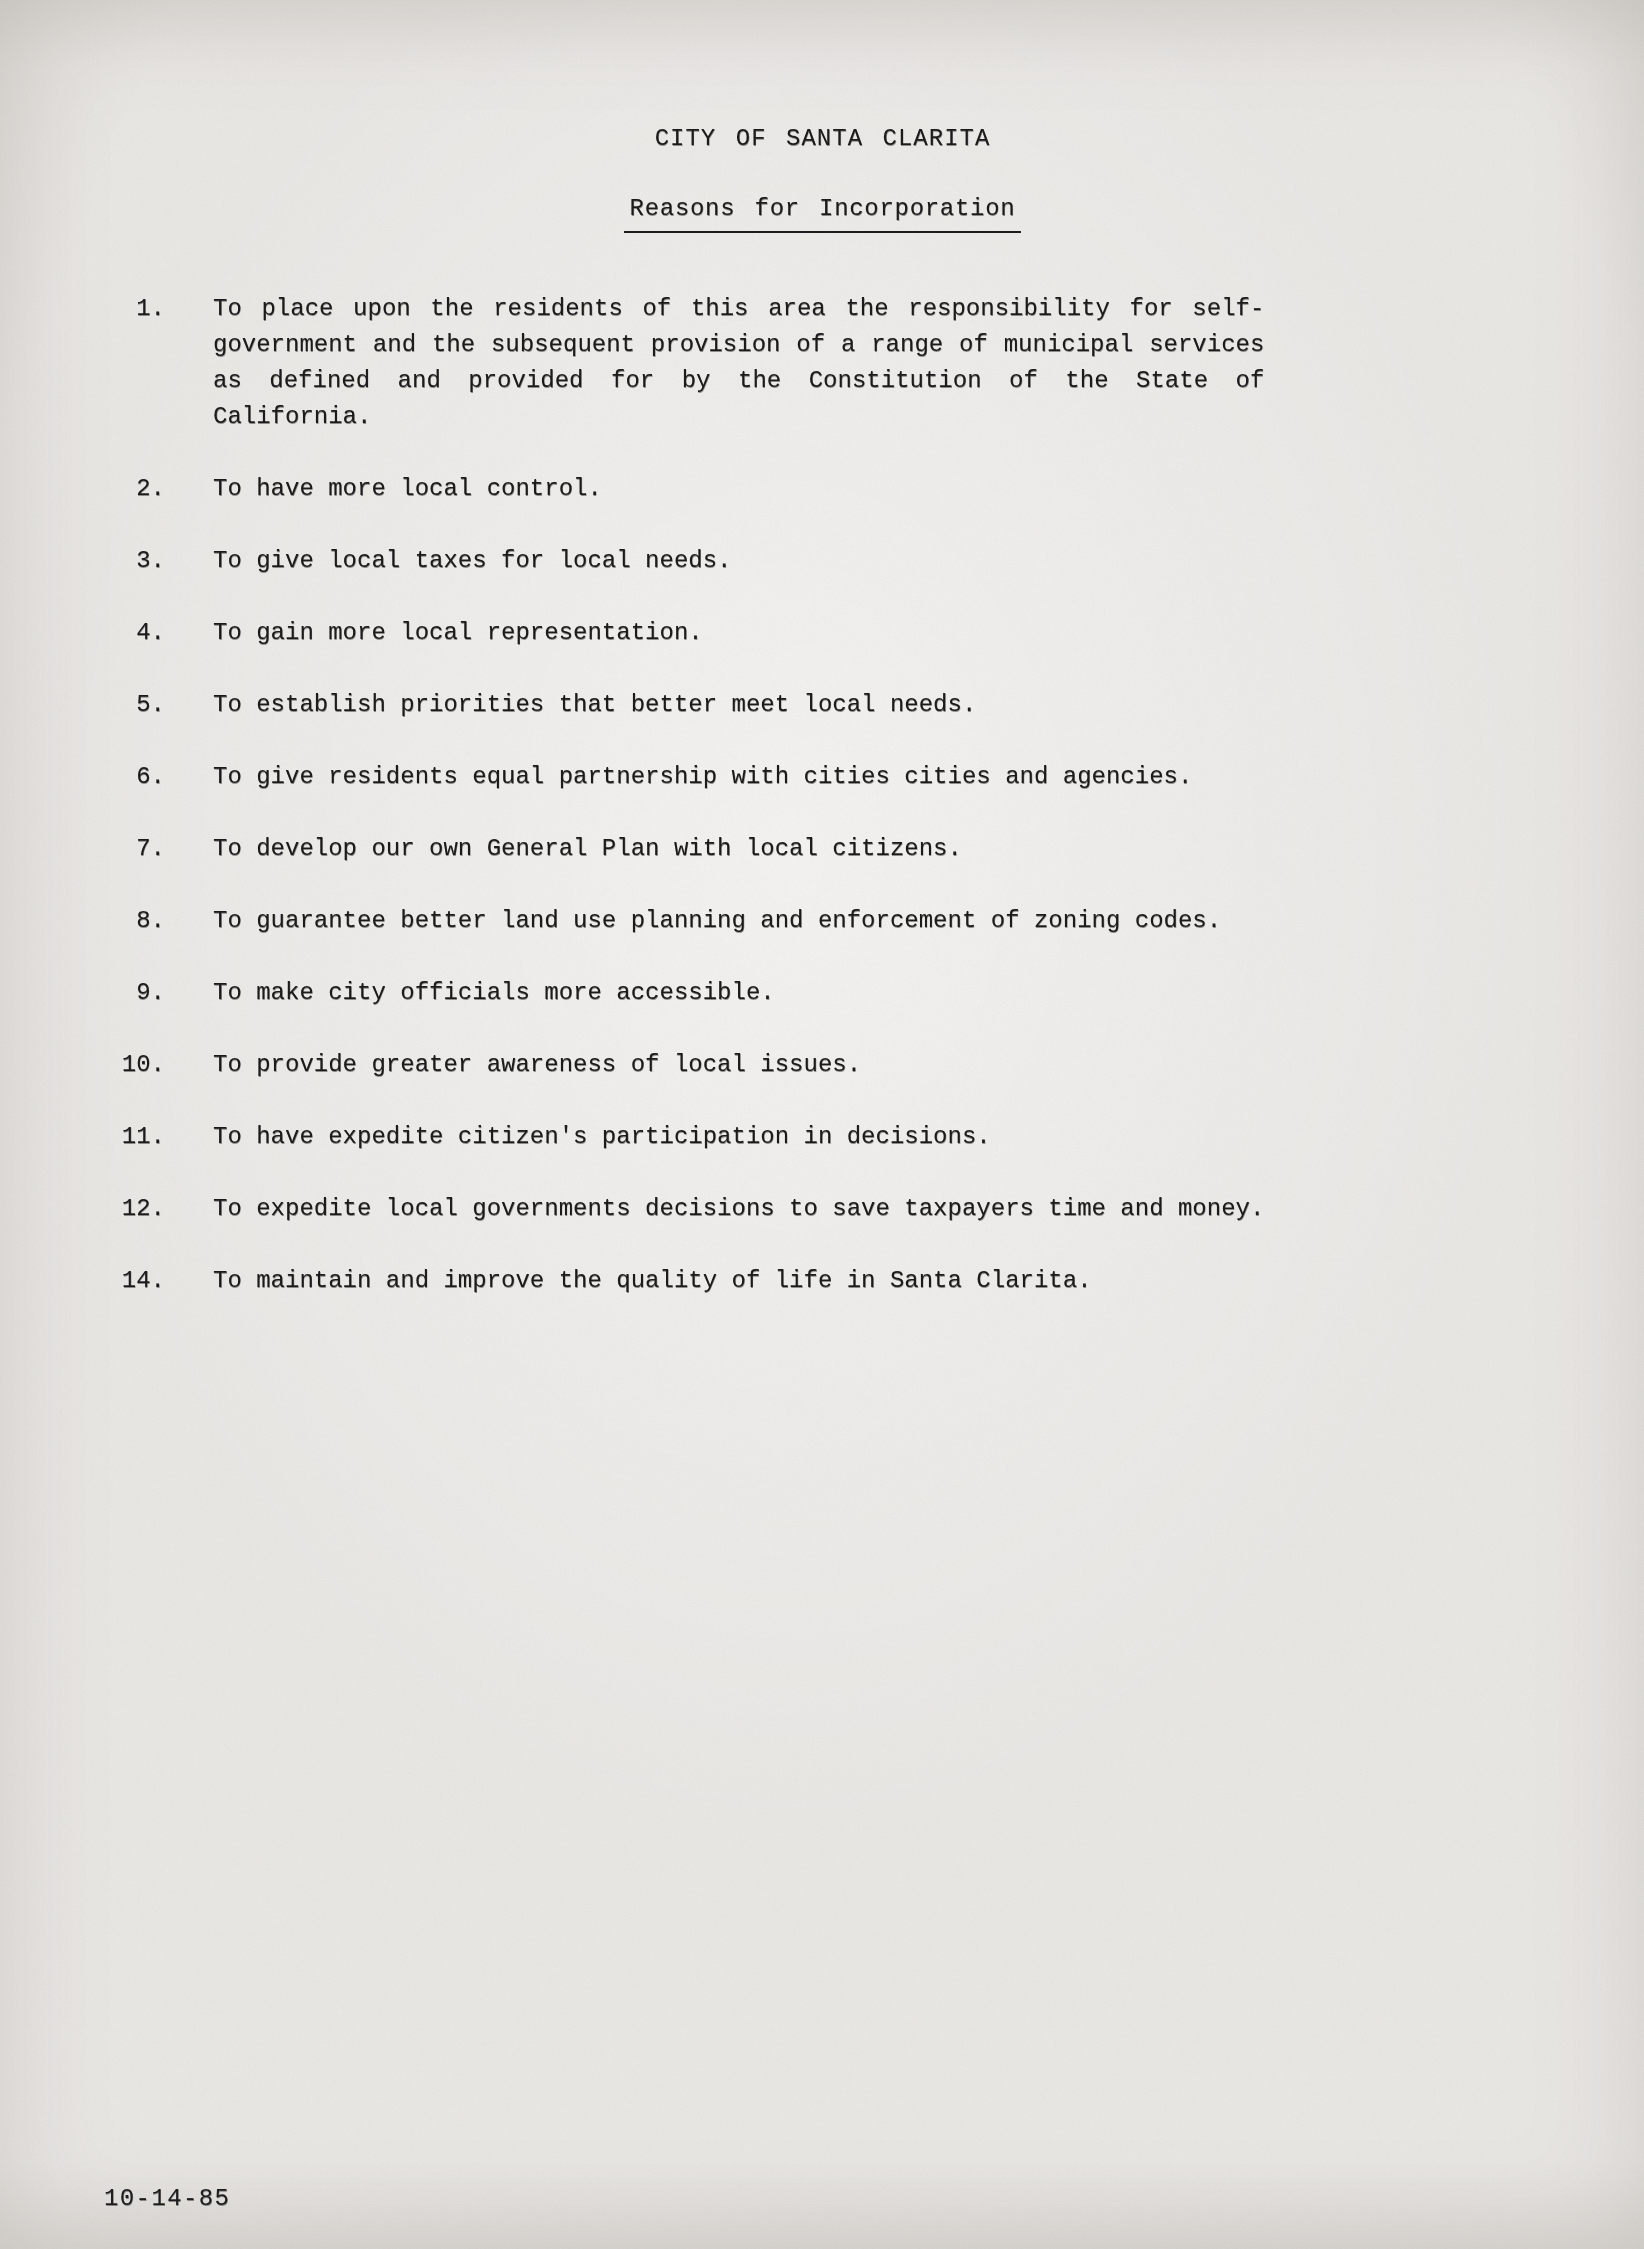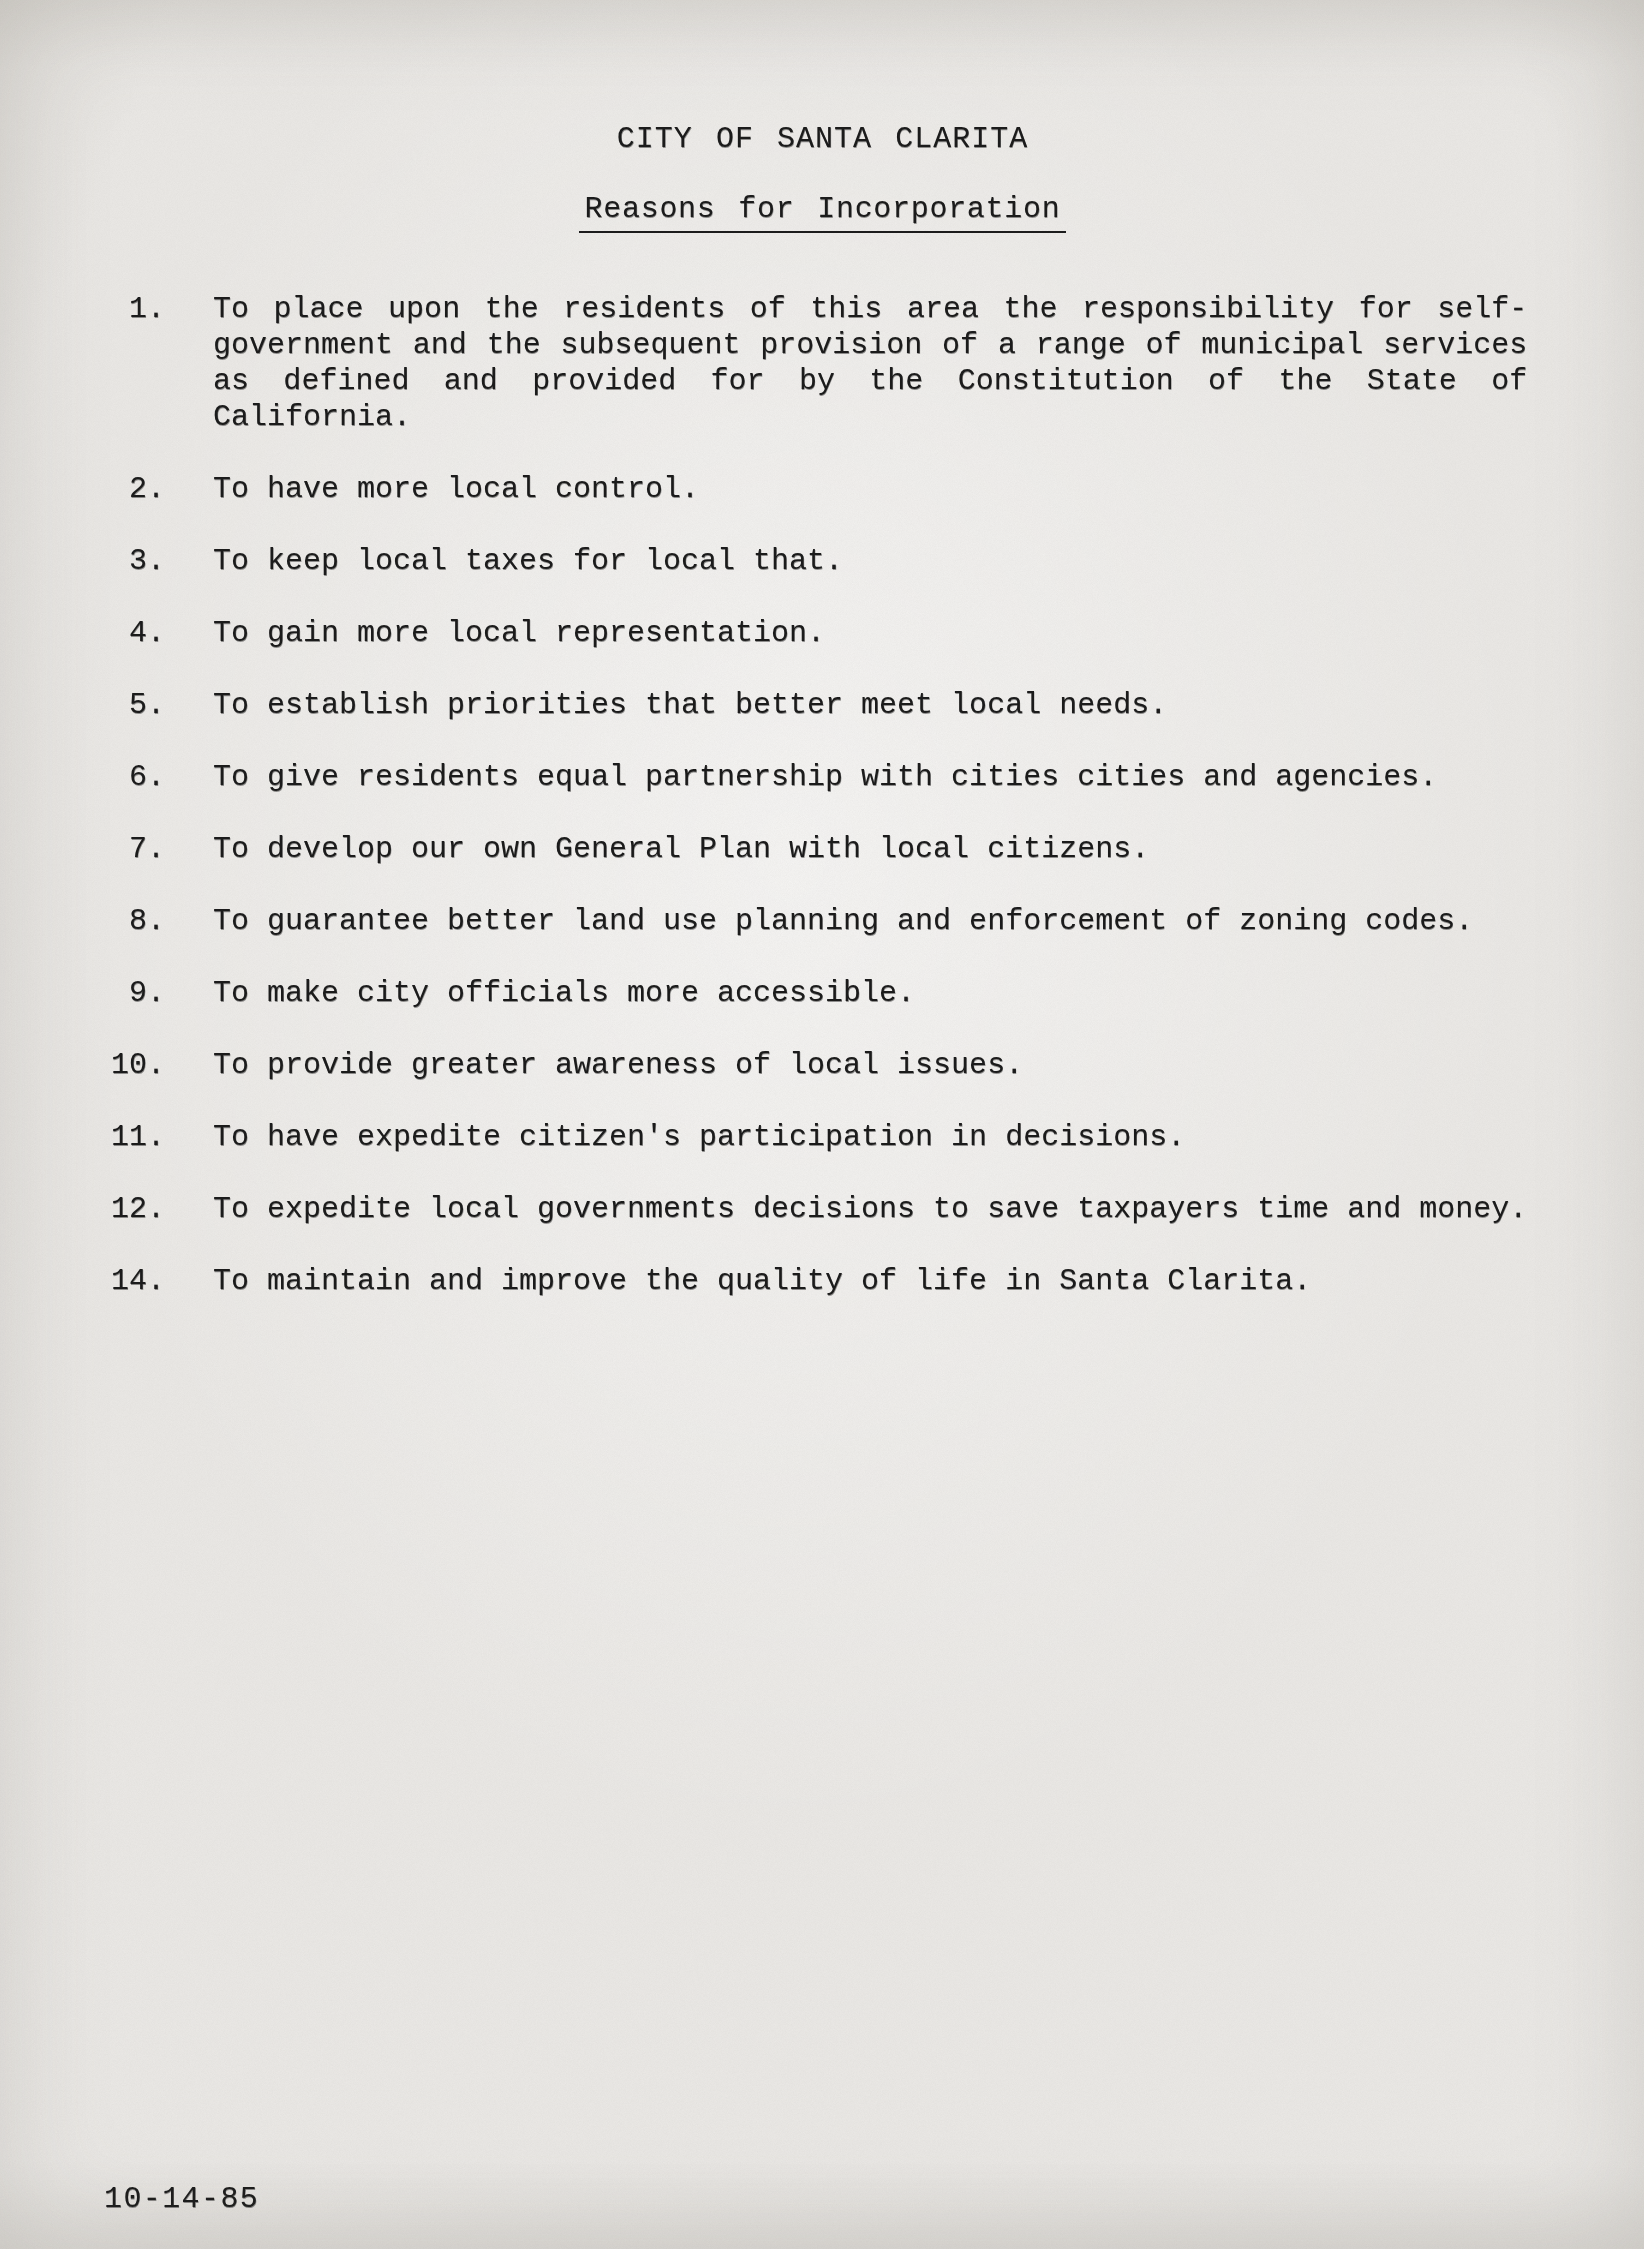--- a/index.html
+++ b/index.html
@@ -36,21 +36,21 @@
     inset: 0;
     box-shadow: inset 0 0 110px rgba(125, 120, 110, 0.22);
     pointer-events: none;
   }
 
   .page {
     position: relative;
     width: 100%;
     height: 100%;
     padding-top: 121px;
-    font-size: 30px;
+    font-size: 24px;
     line-height: 36px;
     text-shadow: 0.4px 0.5px 0.5px rgba(25,25,25,0.45);
   }
 
   .doc-title {
     text-align: center;
     letter-spacing: 1px;
     word-spacing: 4.1px;
     white-space: pre;
   }
@@ -133,21 +133,21 @@
       <span class="item-text justify">To place upon the residents of this area the responsibility for self-government and the subsequent provision of a range of municipal services as defined and provided for by the Constitution of the State of California.</span>
     </li>
 
     <li>
       <span class="item-number">2.</span>
       <span class="item-text">To have more local control.</span>
     </li>
 
     <li>
       <span class="item-number">3.</span>
-      <span class="item-text">To keep local taxes for local that.</span>
+      <span class="item-text">To give local taxes for local needs.</span>
     </li>
 
     <li>
       <span class="item-number">4.</span>
       <span class="item-text">To gain more local representation.</span>
     </li>
 
     <li>
       <span class="item-number">5.</span>
       <span class="item-text">To establish priorities that better meet local needs.</span>

